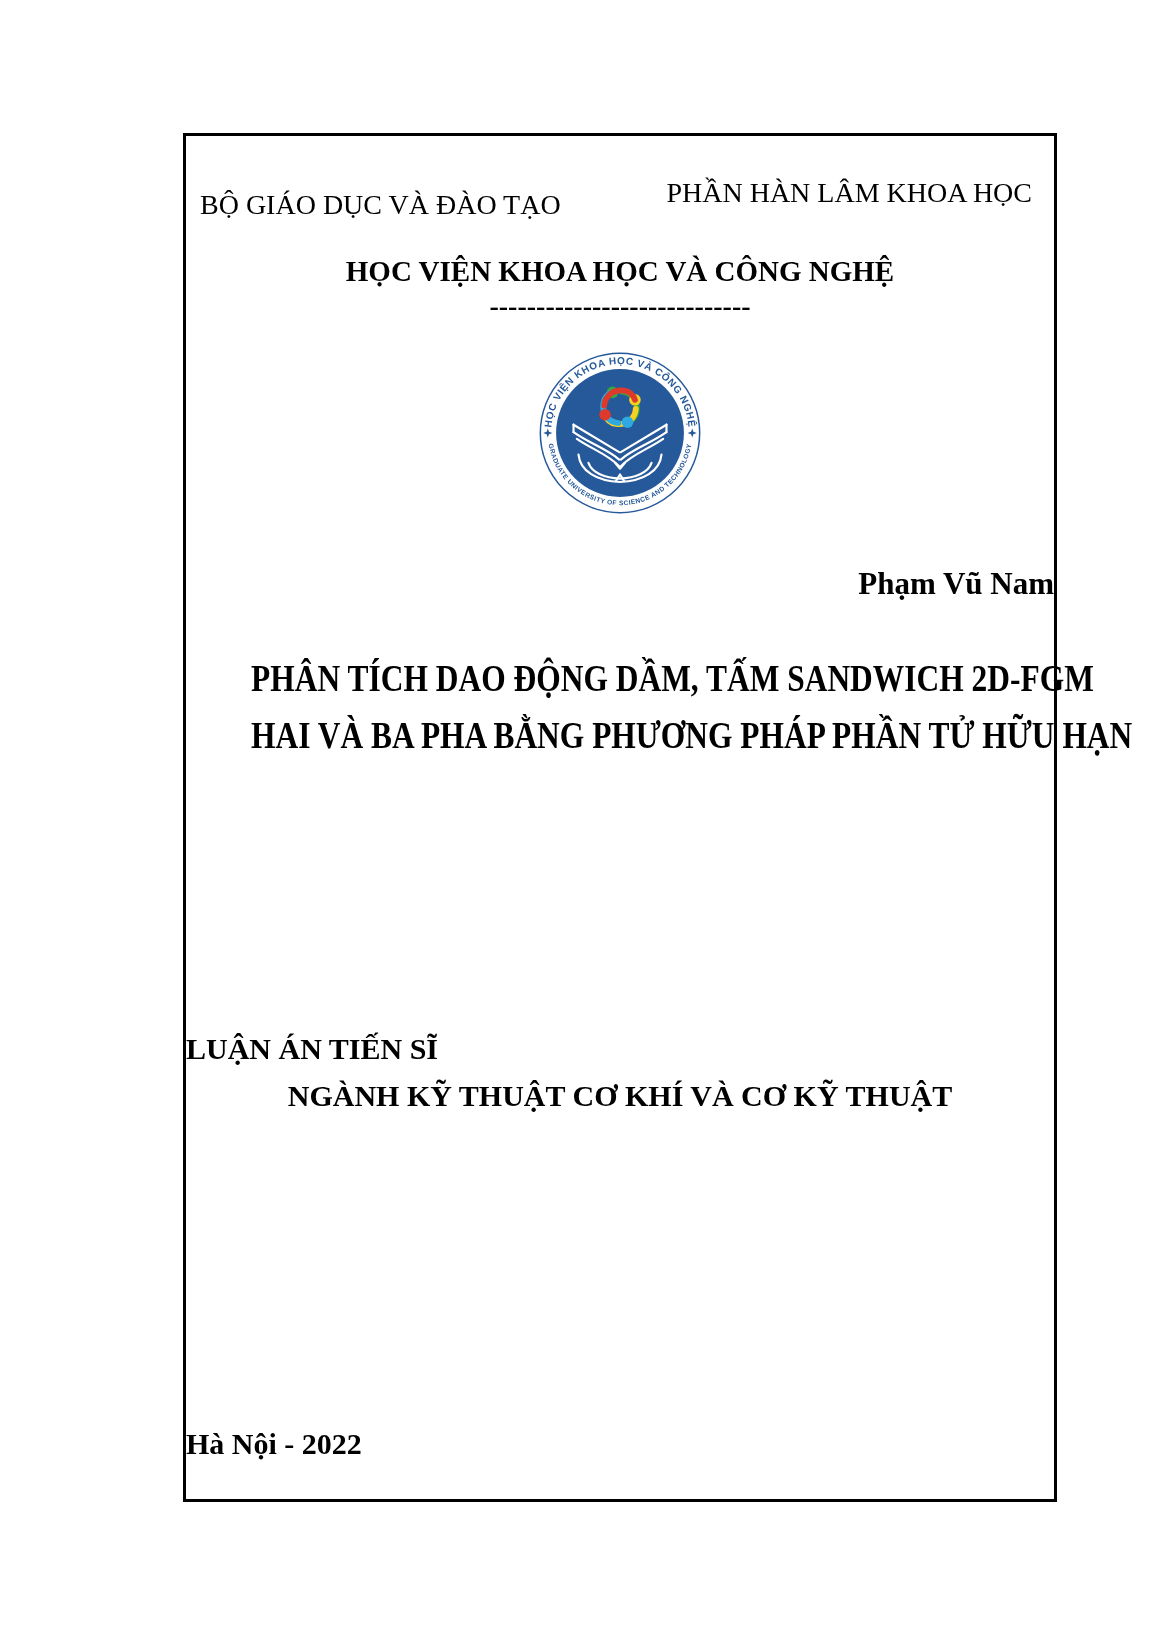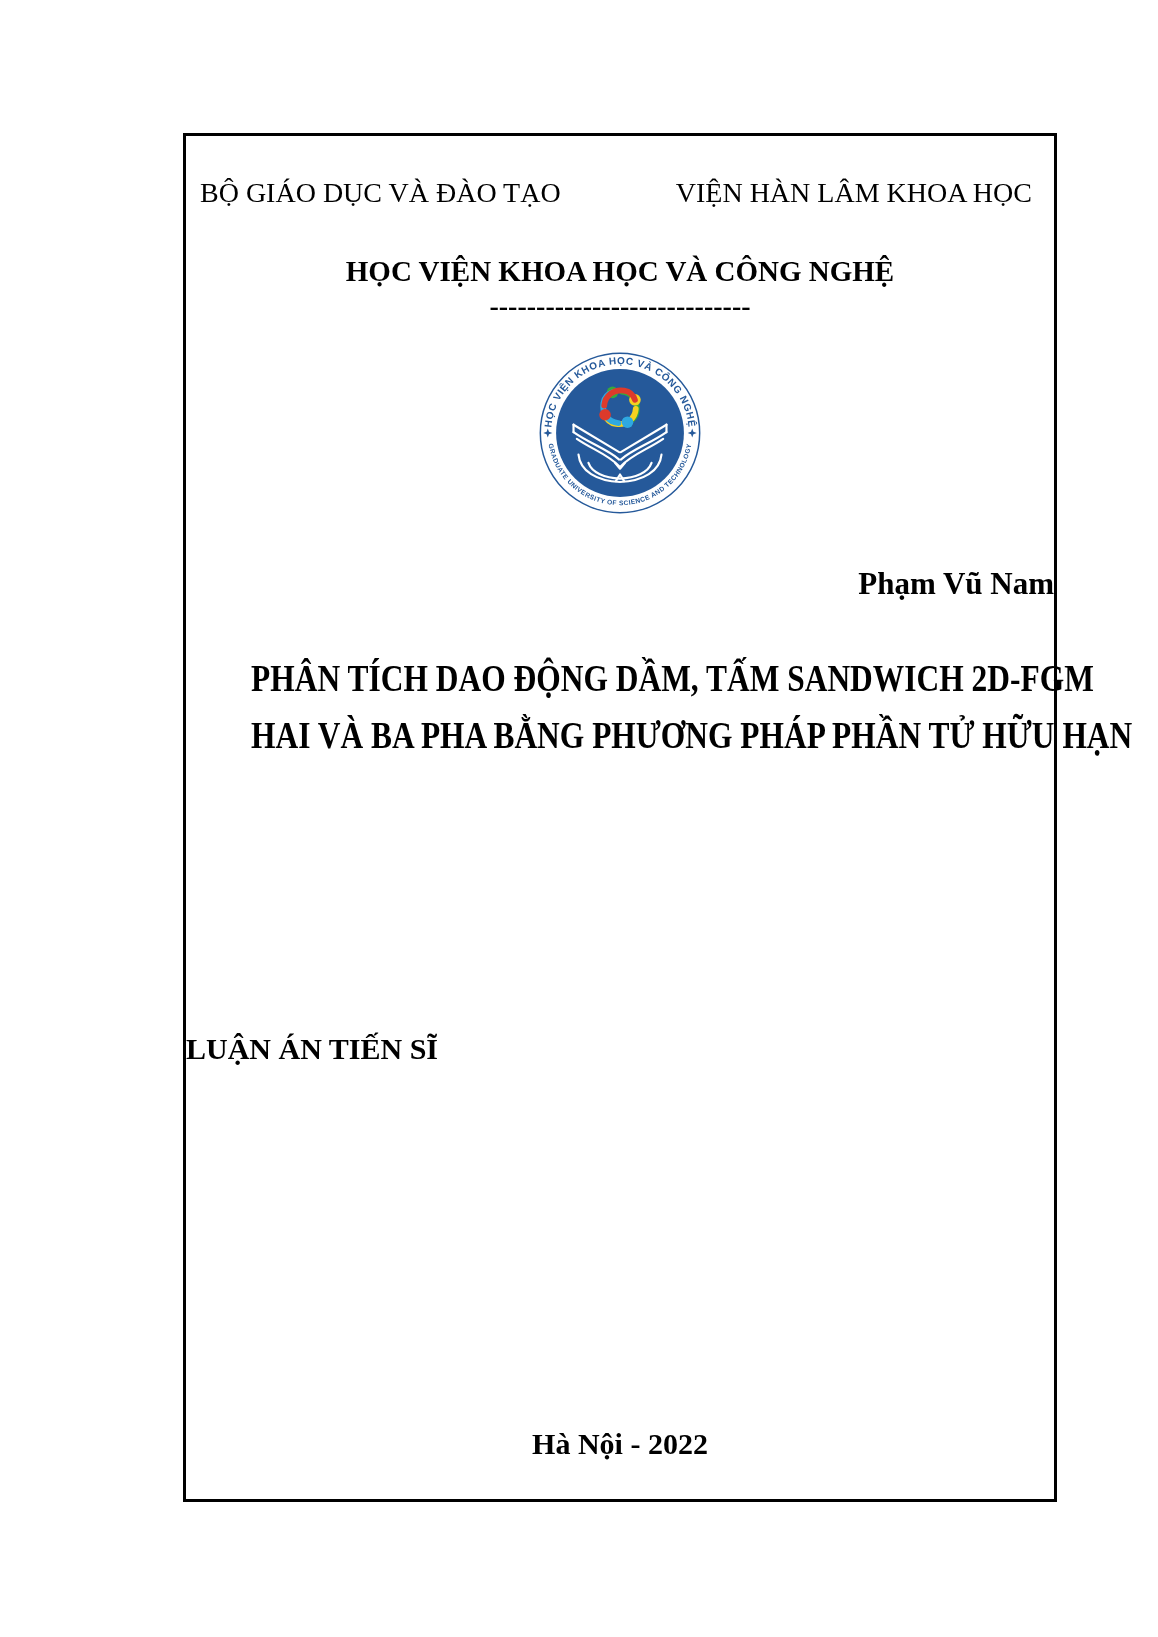--- a/index.html
+++ b/index.html
@@ -25,21 +25,21 @@
     position: absolute;
     top: 38px;
     left: 14px;
     right: 22px;
     display: flex;
     justify-content: space-between;
     align-items: flex-start;
     font-size: 28px;
     line-height: 38px;
   }
-  .header-left { white-space: nowrap; }
+  .header-left { white-space: nowrap; margin-top: 12px; }
   .header-right { text-align: left; white-space: nowrap; }
   .academy-line {
     position: absolute;
     top: 116px; left: 0; right: 0;
     text-align: center;
     font-weight: bold;
     font-size: 29px;
     line-height: 38px;
     white-space: nowrap;
   }
@@ -93,21 +93,21 @@
     top: 940px; left: 0; right: 0;
     text-align: center;
     font-weight: bold;
     font-size: 30px;
     line-height: 40px;
     white-space: nowrap;
   }
   .place-line {
     position: absolute;
     top: 1288px; left: 0; right: 0;
-    text-align: center;
+    text-align: left;
     font-weight: bold;
     font-size: 30px;
     line-height: 40px;
     white-space: nowrap;
   }
   
   .ring-outer { fill: #ffffff; stroke: #25599a; stroke-width: 1.8; }
   .arc-top-text {
     font-family: "Liberation Sans", "DejaVu Sans", sans-serif;
     font-weight: bold; font-size: 12px; letter-spacing: 0.8px; fill: #25599a;
@@ -125,21 +125,21 @@
 </style>
 </head>
 <body>
 
 <div class="page">
   <div class="frame">
 
     <div class="header-row">
       <div class="header-left">BỘ GIÁO DỤC VÀ ĐÀO TẠO</div>
       <div class="header-right">
-        <div>VIỆN HÀN LÂM KHOA HỌC</div>
+        <div>PHẦN HÀN LÂM KHOA HỌC</div>
       </div>
     </div>
 
     <div class="academy-line">HỌC VIỆN KHOA HỌC VÀ CÔNG NGHỆ</div>
 
     <div class="divider-dashes">----------------------------</div>
 
     <div class="emblem-wrap">
       <svg viewBox="0 0 200 200" width="166" height="166">
         <defs>
@@ -202,17 +202,18 @@
 
     <div class="author-line">Phạm Vũ Nam</div>
 
     <div class="title-block">
       <div>PHÂN TÍCH DAO ĐỘNG DẦM, TẤM SANDWICH 2D-FGM</div>
       <div>HAI VÀ BA PHA BẰNG PHƯƠNG PHÁP PHẦN TỬ HỮU HẠN</div>
     </div>
 
     <div class="degree-line">LUẬN ÁN TIẾN SĨ</div>
 
+    <div class="major-line">NGÀNH KỸ THUẬT CƠ KHÍ VÀ CƠ KỸ THUẬT</div>
 
     <div class="place-line">Hà Nội - 2022</div>
 
   </div>
 </div>
 
 </body></html>

